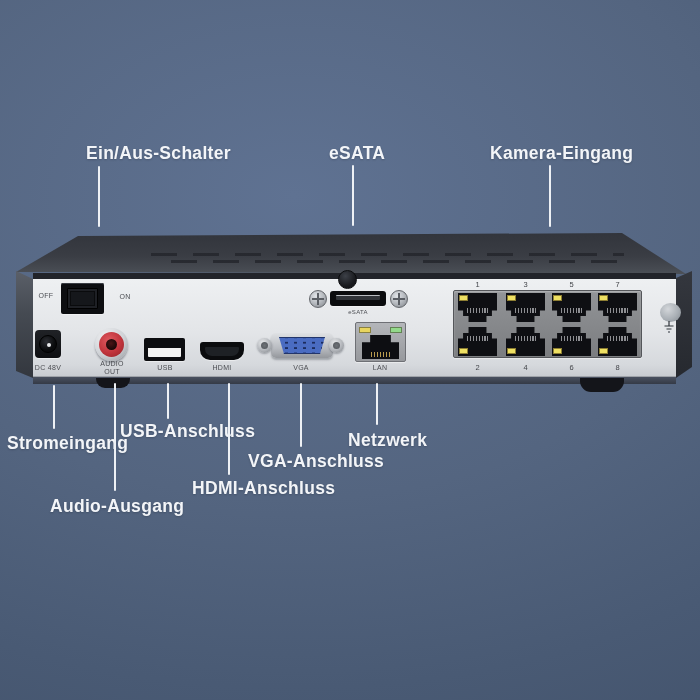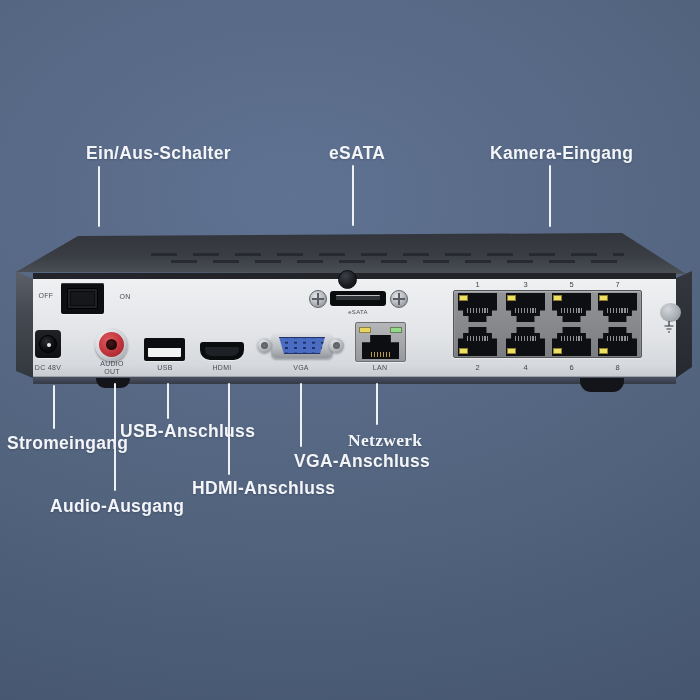--- a/index.html
+++ b/index.html
@@ -278,16 +278,16 @@
 <div class="leader" style="left:167px; top:383px; height:36px;"></div>
 <div class="ann" style="left:120px; top:421px;">USB-Anschluss</div>
 
 <div class="leader" style="left:114px; top:383px; height:108px;"></div>
 <div class="ann" style="left:50px; top:496px;">Audio-Ausgang</div>
 
 <div class="leader" style="left:228px; top:383px; height:92px;"></div>
 <div class="ann" style="left:192px; top:478px;">HDMI-Anschluss</div>
 
 <div class="leader" style="left:300px; top:383px; height:64px;"></div>
-<div class="ann" style="left:248px; top:451px;margin-left:46px;">VGA-Anschluss</div>
+<div class="ann" style="left:248px; top:451px;">VGA-Anschluss</div>
 
 <div class="leader" style="left:376px; top:383px; height:42px;"></div>
-<div class="ann" style="left:348px; top:430px;font-family:Liberation Serif, serif;">Netzwerk</div>
+<div class="ann" style="left:348px; top:430px;">Netzwerk</div>
 
 </body></html>

